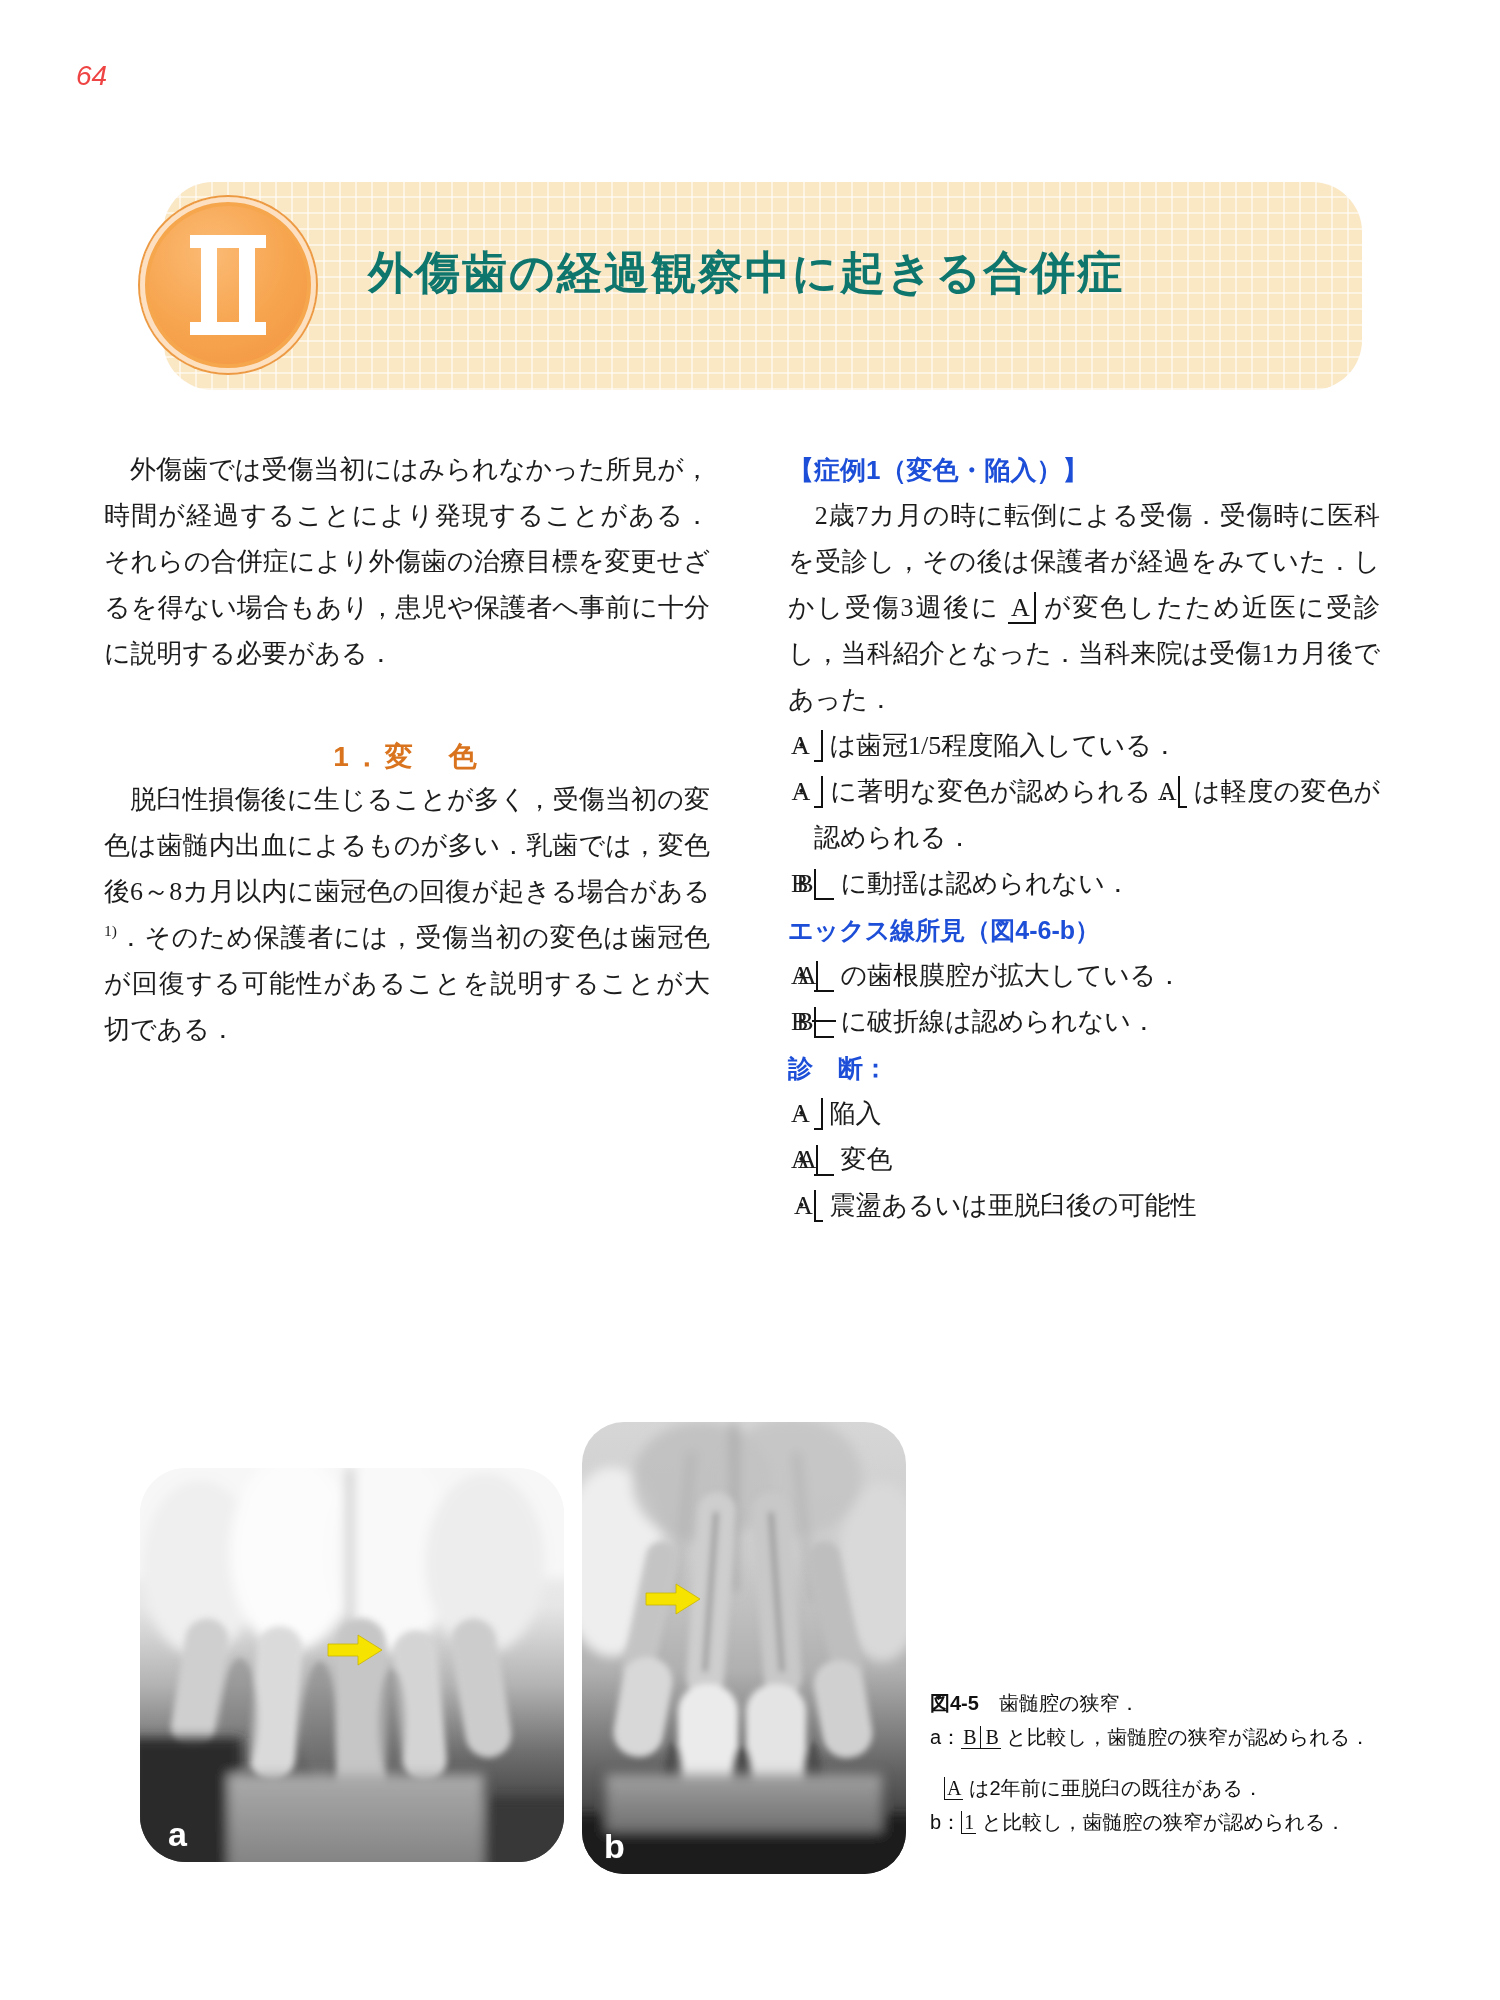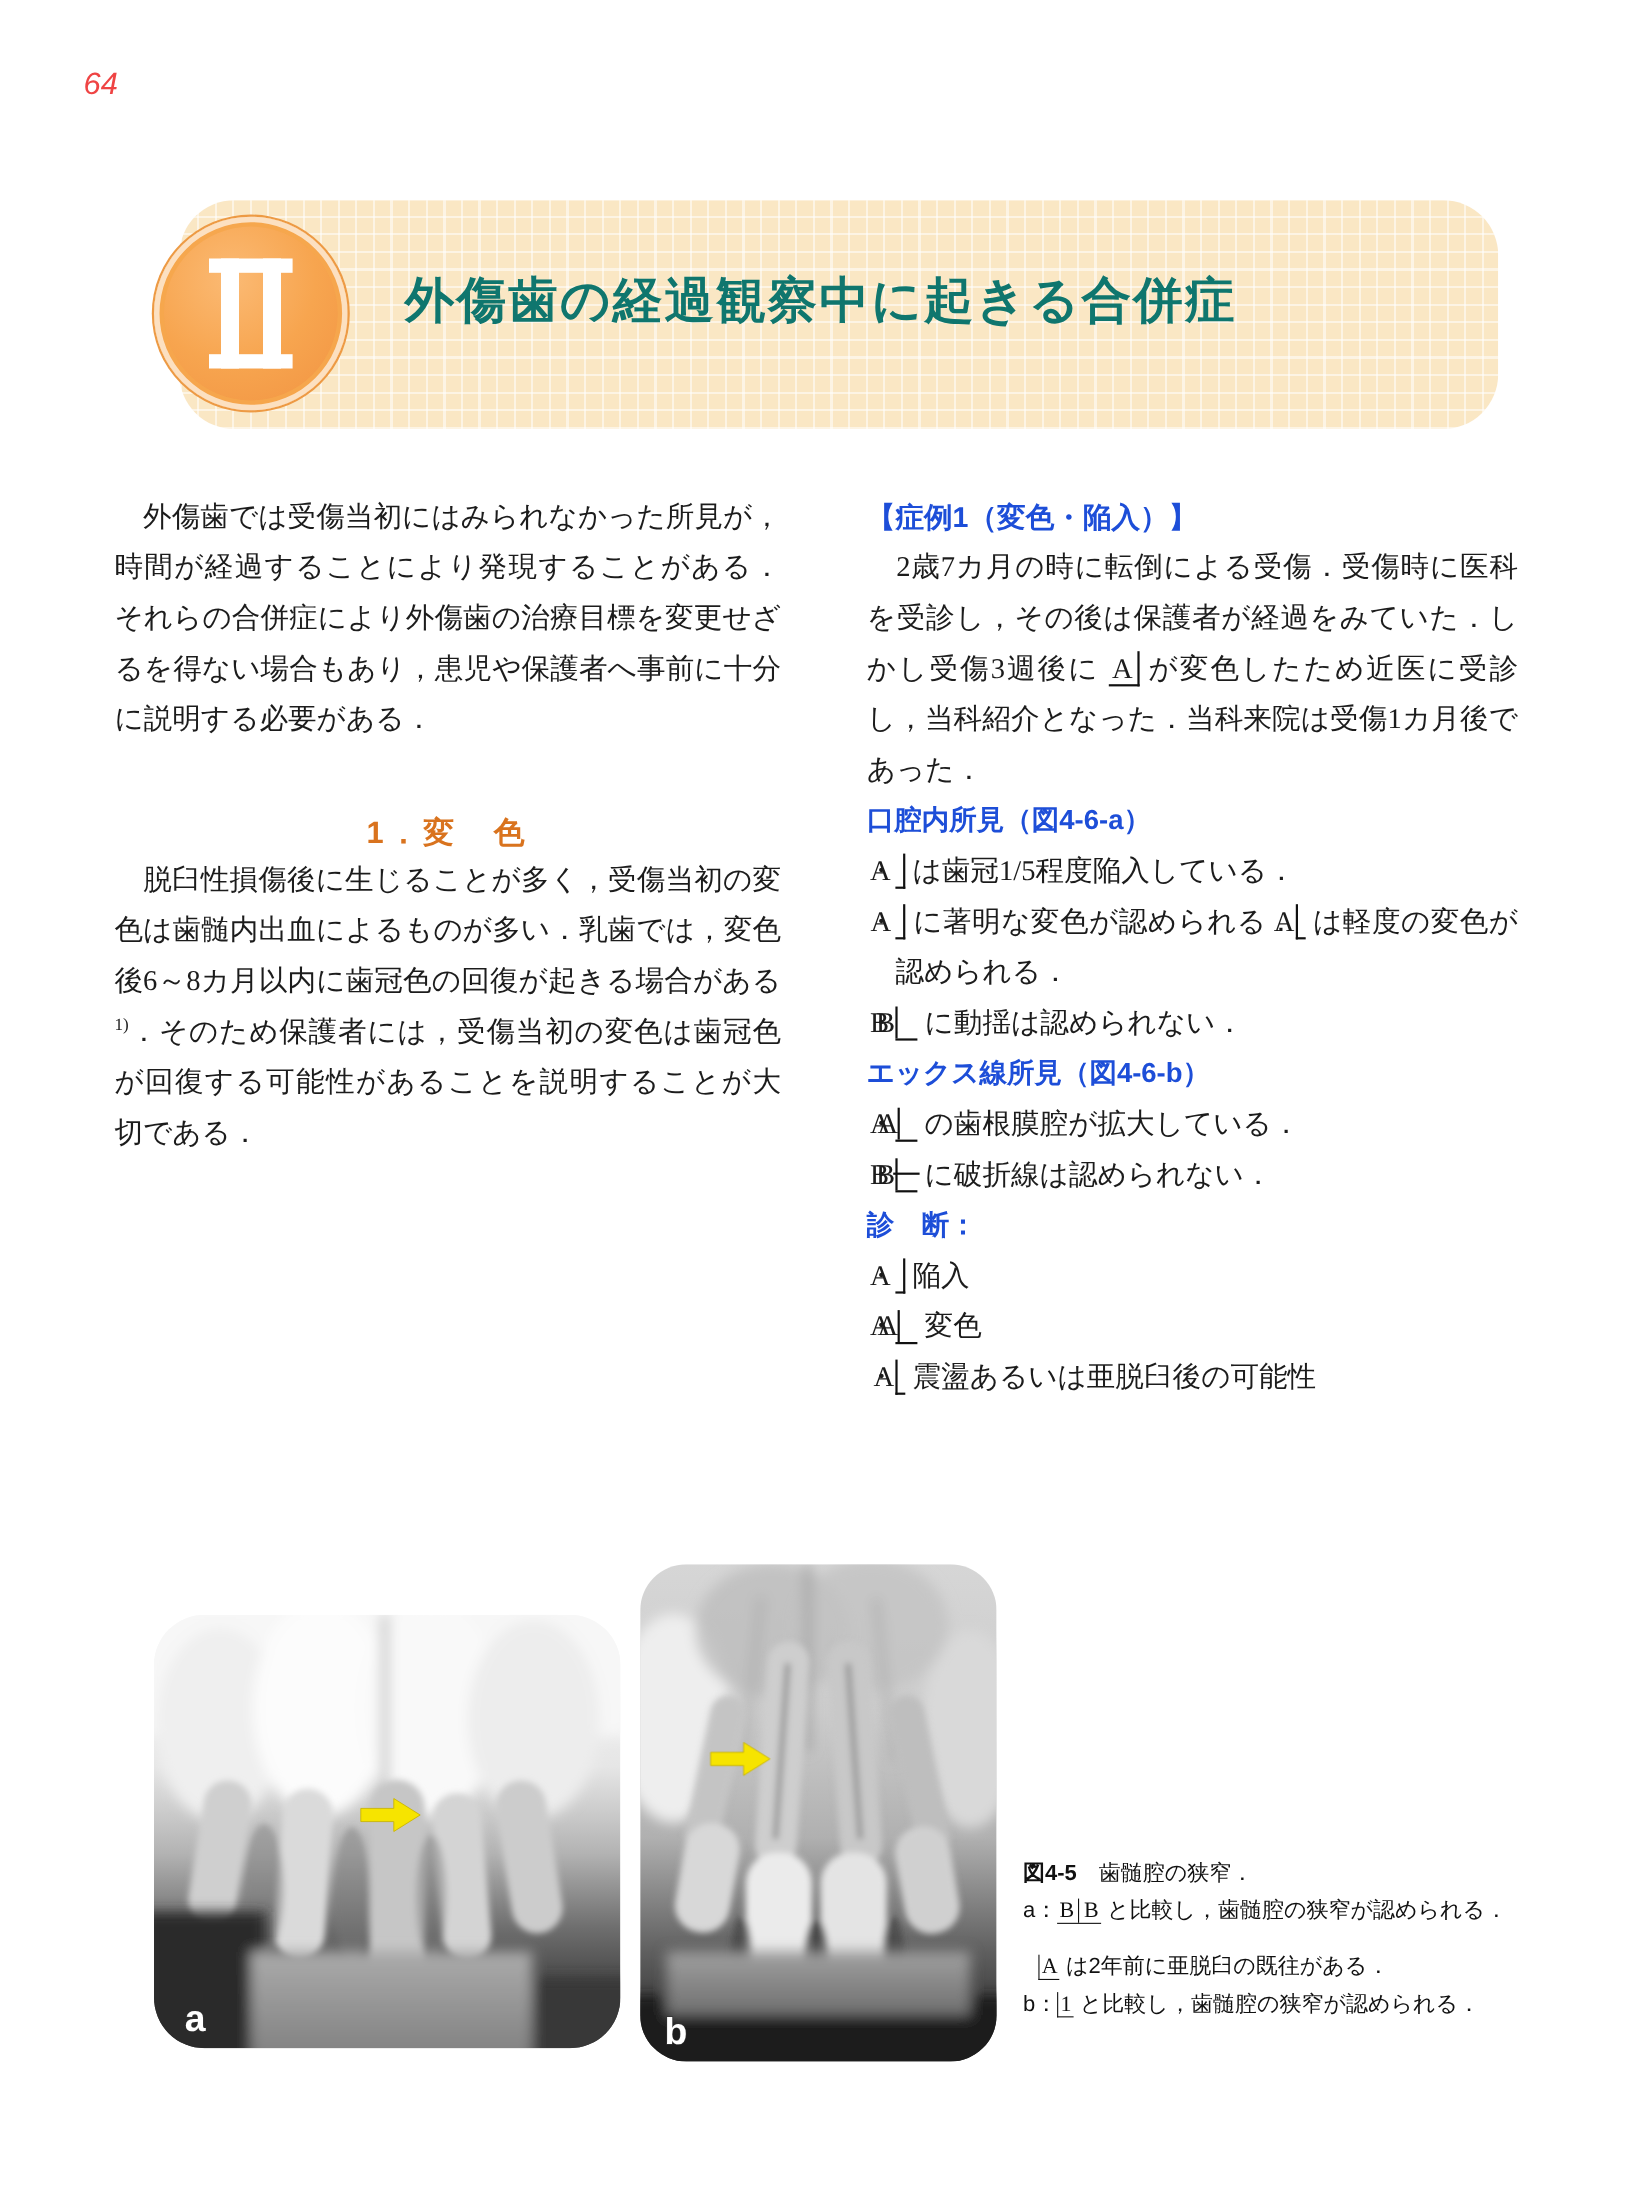--- a/index.html
+++ b/index.html
@@ -121,21 +121,20 @@
 
 <section class="col-left">
   <p>　外傷歯では受傷当初にはみられなかった所見が，時間が経過することにより発現することがある．それらの合併症により外傷歯の治療目標を変更せざるを得ない場合もあり，患児や保護者へ事前に十分に説明する必要がある．</p>
   <h2 class="section-heading">1．変　色</h2>
   <p>　脱臼性損傷後に生じることが多く，受傷当初の変色は歯髄内出血によるものが多い．乳歯では，変色後6～8カ月以内に歯冠色の回復が起きる場合がある<sup>1)</sup>．そのため保護者には，受傷当初の変色は歯冠色が回復する可能性があることを説明することが大切である．</p>
 </section>
 
 <section class="col-right">
   <h3 class="gothic-heading" style="font-size:26px;">【症例1（変色・陥入）】</h3>
   <p>　2歳7カ月の時に転倒による受傷．受傷時に医科を受診し，その後は保護者が経過をみていた．しかし受傷3週後に <span class="tn bar-r">A</span> が変色したため近医に受診し，当科紹介となった．当科来院は受傷1カ月後であった．</p>
-  <h3 class="gothic-heading">口腔内所見（図4-6-a）</h3>
   <p class="bullet">・<span class="tn bar-r">A</span> は歯冠1/5程度陥入している．</p>
   <p class="bullet">・<span class="tn bar-r">A</span> に著明な変色が認められる．<span class="tn bar-l">A</span> は軽度の変色が認められる．</p>
   <p class="bullet">・<span class="tn"><span>B</span><span class="m2">B</span></span> に動揺は認められない．</p>
   <h3 class="gothic-heading">エックス線所見（図4-6-b）</h3>
   <p class="bullet">・<span class="tn"><span>A</span><span class="m2">A</span></span> の歯根膜腔が拡大している．</p>
   <p class="bullet">・<span class="tn cross"><span>B</span><span class="m2">B</span><i class="xb"></i></span> に破折線は認められない．</p>
   <h3 class="gothic-heading">診　断：</h3>
   <p class="bullet">・<span class="tn bar-r">A</span> 陥入</p>
   <p class="bullet">・<span class="tn"><span>A</span><span class="m2">A</span></span> 変色</p>
   <p class="bullet">・<span class="tn bar-l">A</span> 震盪あるいは亜脱臼後の可能性</p>

